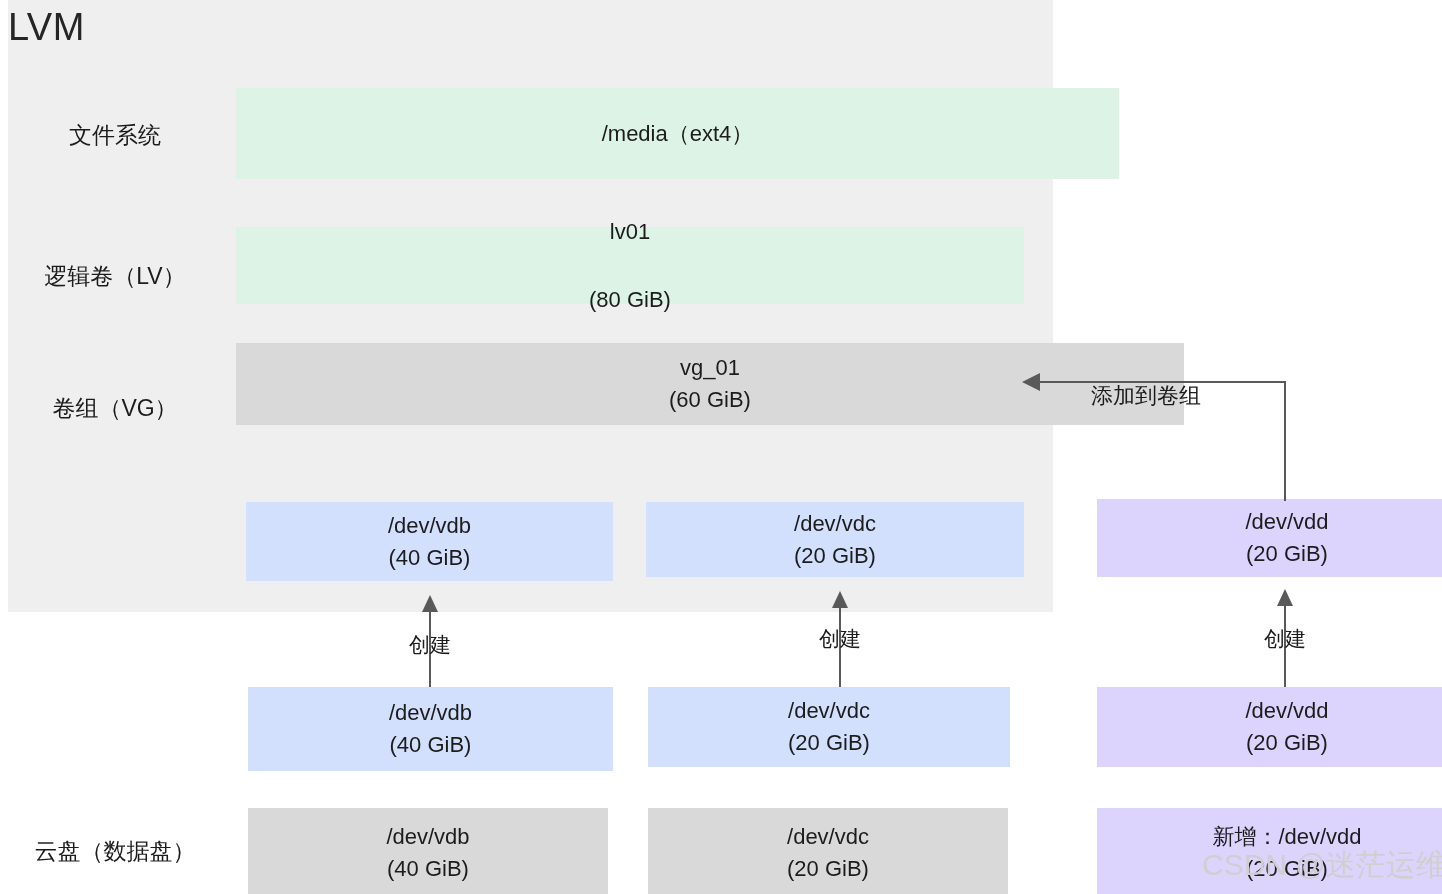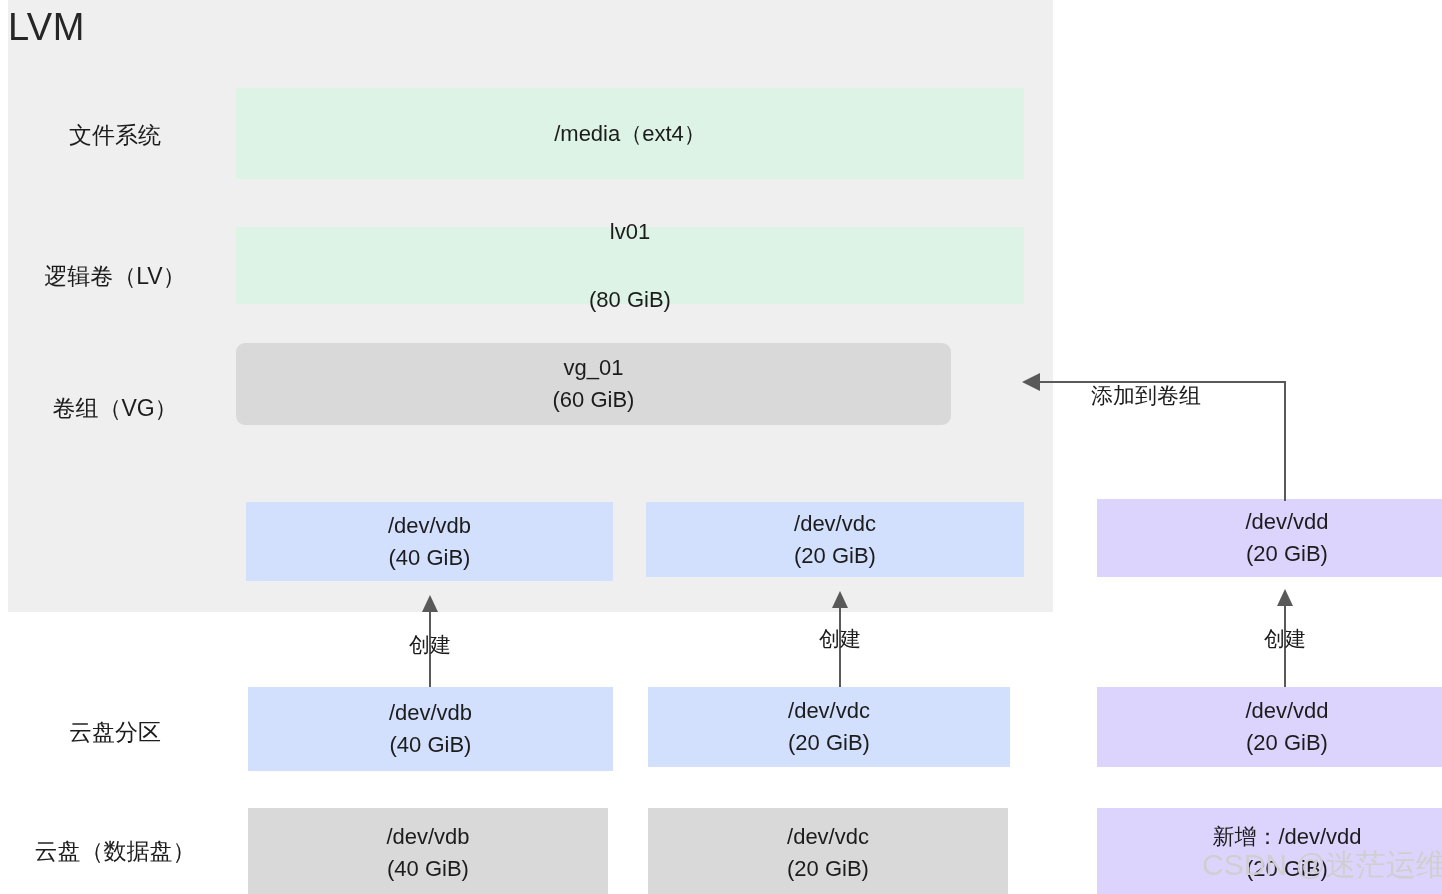--- a/index.html
+++ b/index.html
@@ -132,33 +132,32 @@
 <body>
 
 <div id="canvas">
 
   <div class="lvm-panel"></div>
   <div class="lvm-title">LVM</div>
 
   <div class="row-label" style="left:0px; top:120px;">文件系统</div>
   <div class="row-label" style="left:0px; top:261px;">逻辑卷（LV）</div>
   <div class="row-label" style="left:0px; top:393px;">卷组（VG）</div>
-  <div class="row-label" style="left:0px; top:717px;">云盘分区</div>
   <div class="row-label" style="left:0px; top:836px;">云盘（数据盘）</div>
 
-  <div class="box green" style="left:236px; top:88px; width:788px; height:91px;">
+  <div class="box green" style="left:236px; top:88px; width:883px; height:91px;">
     <span>/media（ext4）</span>
   </div>
 
   <div class="box green" style="left:236px; top:227px; width:788px; height:77px;gap:36px;">
     <span>lv01</span>
     <span class="l2">(80 GiB)</span>
   </div>
 
-  <div class="box grey" style="left:236px; top:343px; width:715px; height:82px;border-radius:9px;">
+  <div class="box grey" style="left:236px; top:343px; width:948px; height:82px;">
     <span>vg_01</span>
     <span class="l2">(60 GiB)</span>
   </div>
 
   <div class="box blue" style="left:246px; top:502px; width:367px; height:79px;">
     <span>/dev/vdb</span>
     <span class="l2">(40 GiB)</span>
   </div>
   <div class="box blue" style="left:646px; top:502px; width:378px; height:75px;">
     <span>/dev/vdc</span>

